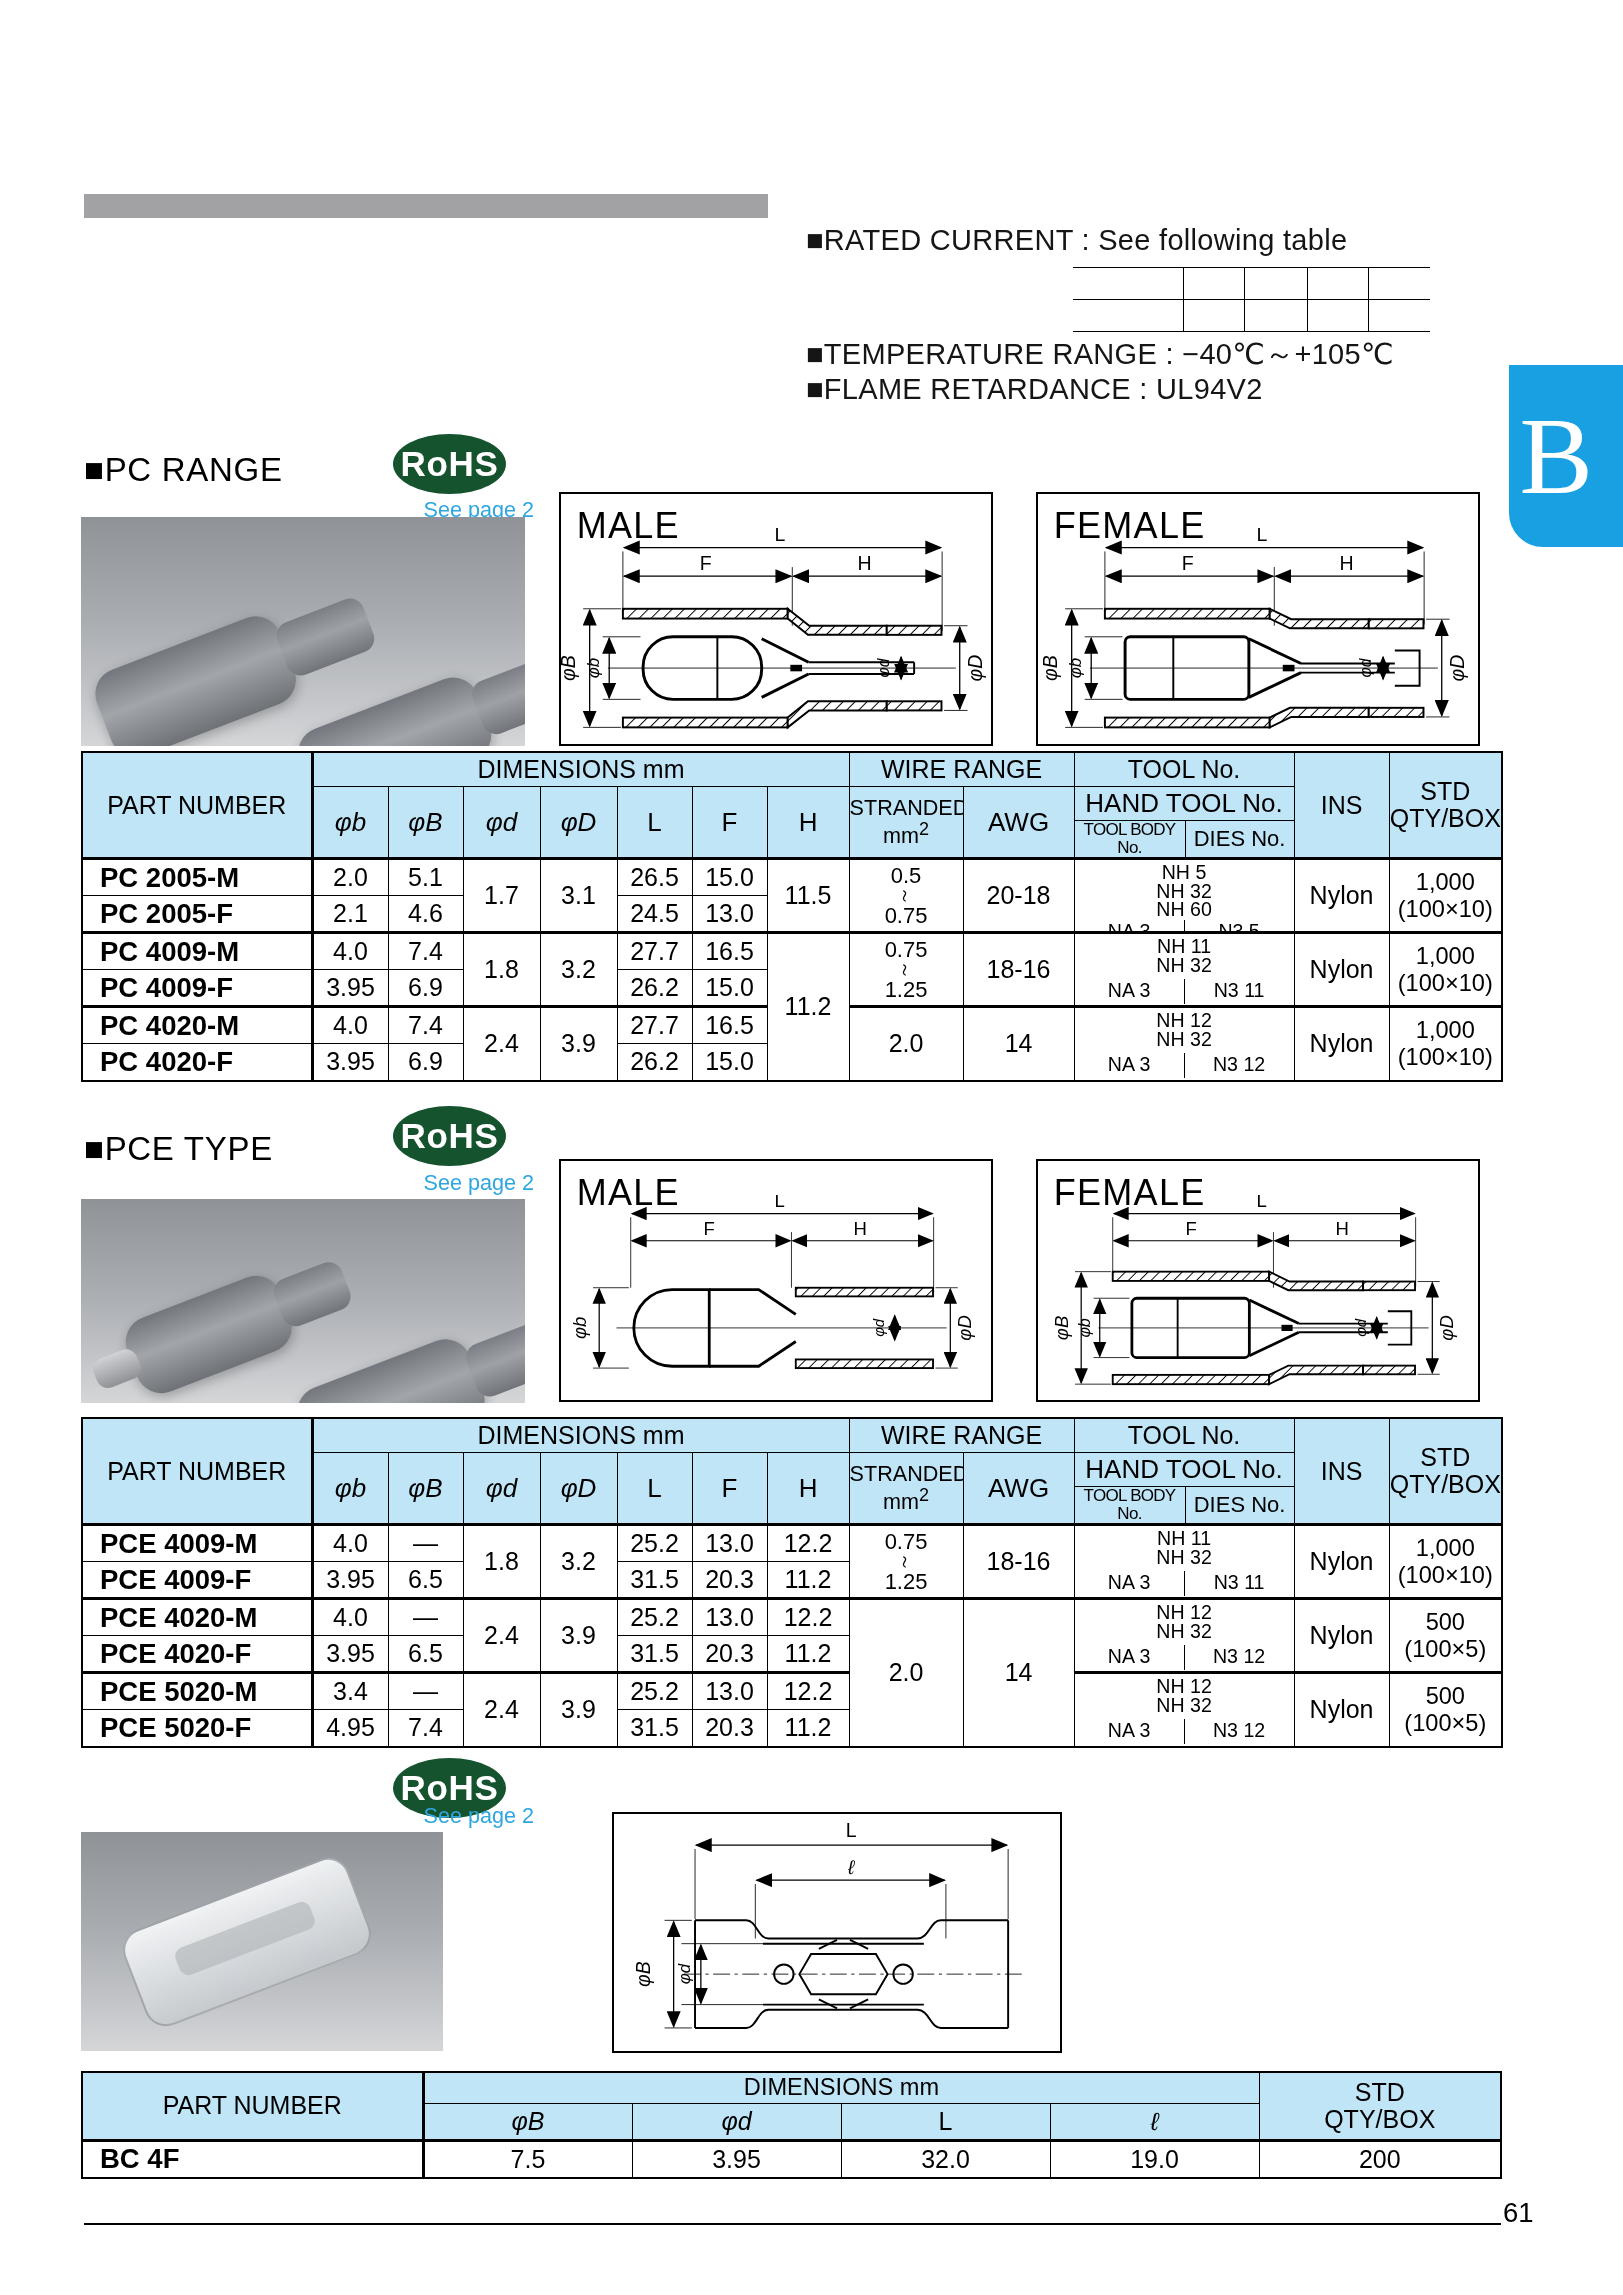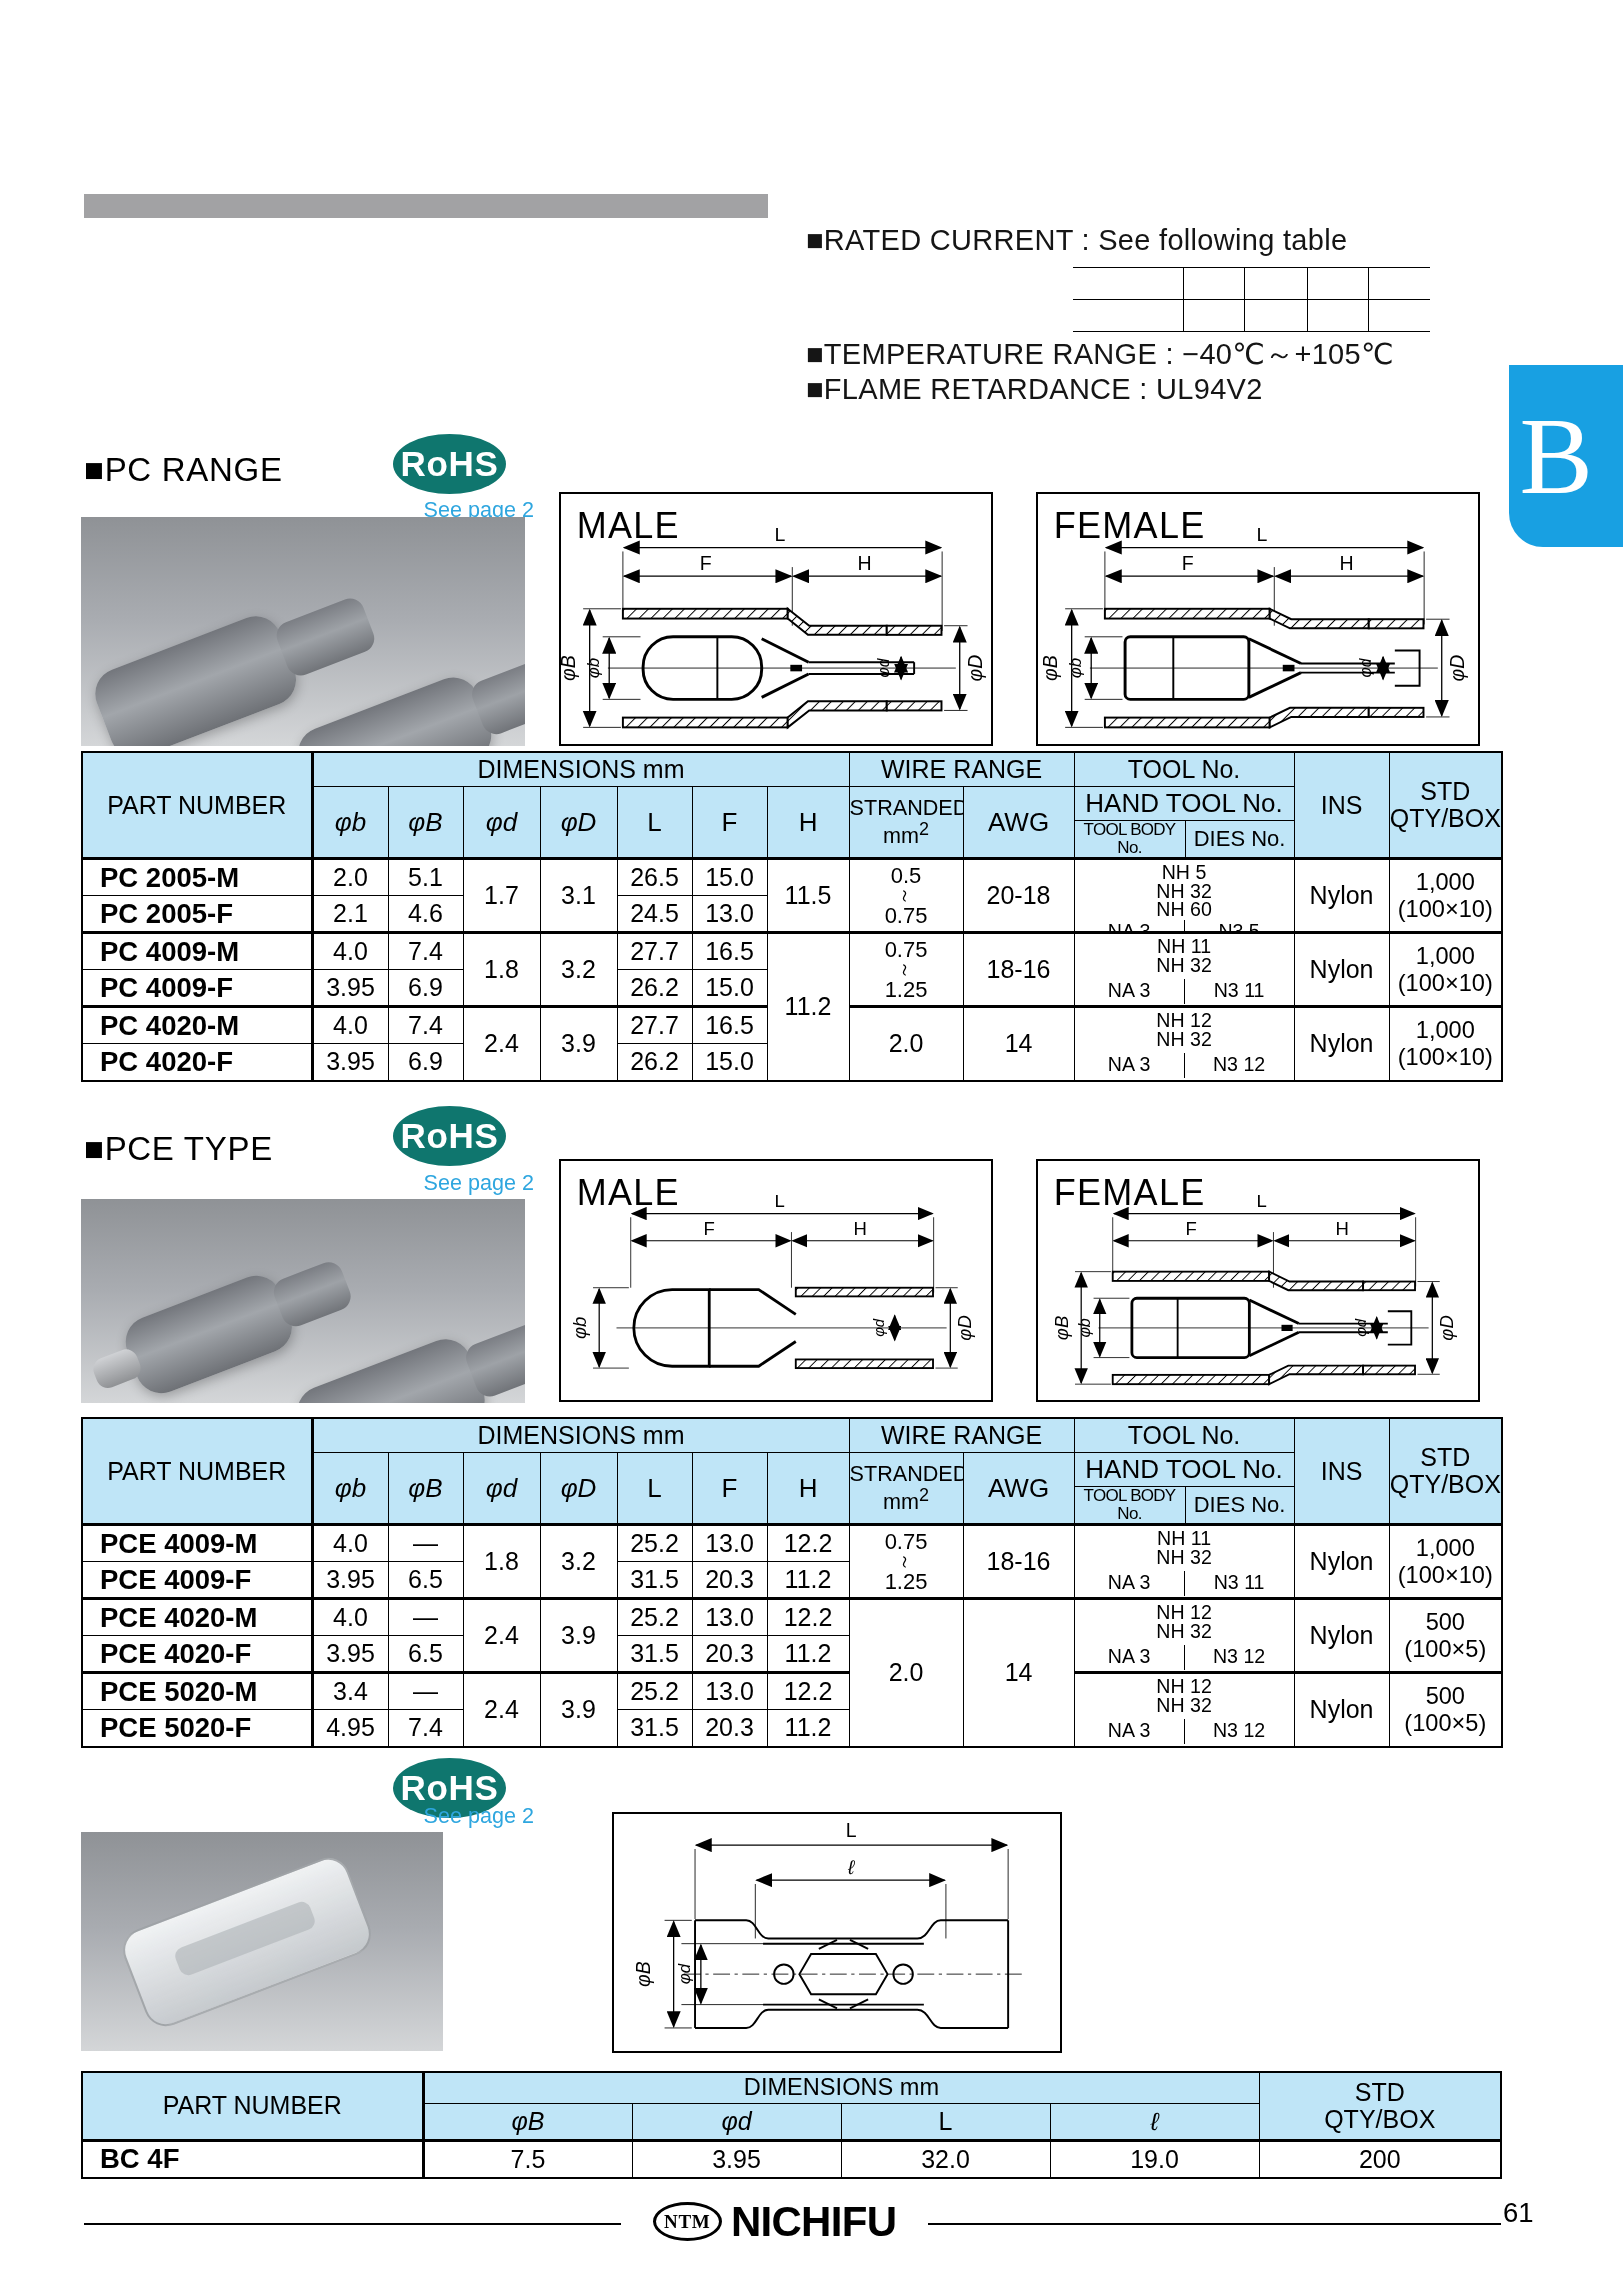--- a/index.html
+++ b/index.html
@@ -21,21 +21,21 @@
   .minitable .mid{position:absolute;left:0;right:0;top:31px;border-top:1.3px solid #000}
   .minitable .v{position:absolute;top:0;bottom:0;width:1.3px;background:#000}
 
   
   .btab{left:1509px;top:365px;width:114px;height:182px;background:#18a0e2;border-bottom-left-radius:34px;
         display:flex;align-items:center;justify-content:center;padding-right:19.6px;box-sizing:border-box;
         color:#fff;font-family:"Liberation Serif","DejaVu Serif",serif;font-size:110px}
 
   
   .sec-head{font-size:33px;letter-spacing:0.7px;white-space:nowrap}
-  .rohs{width:113px;height:60px;background:#0f766e;border-radius:50%;display:flex;align-items:center;
+  .rohs{width:113px;height:60px;background:#14532d;border-radius:50%;display:flex;align-items:center;
         justify-content:center;color:#fff;font-weight:bold;font-size:35px;letter-spacing:0.7px}
   .rohs-note{width:170px;text-align:right;color:#2ea6df;font-size:21.6px;white-space:nowrap}
 
   
   .photo{background:linear-gradient(180deg,#8f9296 0%,#a9acb1 45%,#d4d6d8 100%);overflow:hidden}
   .conn{position:absolute;transform:rotate(-21deg)}
   .cbody{position:absolute;background:linear-gradient(180deg,#73767c,#a2a6ab 45%,#6e7176);border-radius:26px;
          box-shadow:0 3.9px 11.8px rgba(0,0,0,.25)}
   .ctip{position:absolute;background:linear-gradient(180deg,#7b7e84,#9ea2a7 45%,#717479);border-radius:14.4px}
   .cpin{position:absolute;background:linear-gradient(180deg,#d0d2d5,#8f9194);border-radius:11.8px}
@@ -798,20 +798,16 @@
         <td>7.5</td>
         <td>3.95</td>
         <td>32.0</td>
         <td>19.0</td>
         <td>200</td>
       </tr>
     </tbody>
   </table>
 
   <div class="abs footline"></div>
-  <div class="abs brand">
-    <div class="ntm">NTM</div>
-    <div class="nichifu">NICHIFU</div>
-  </div>
   <div class="abs pageno">61</div>
 
 </div>
 
 
 </body></html>

